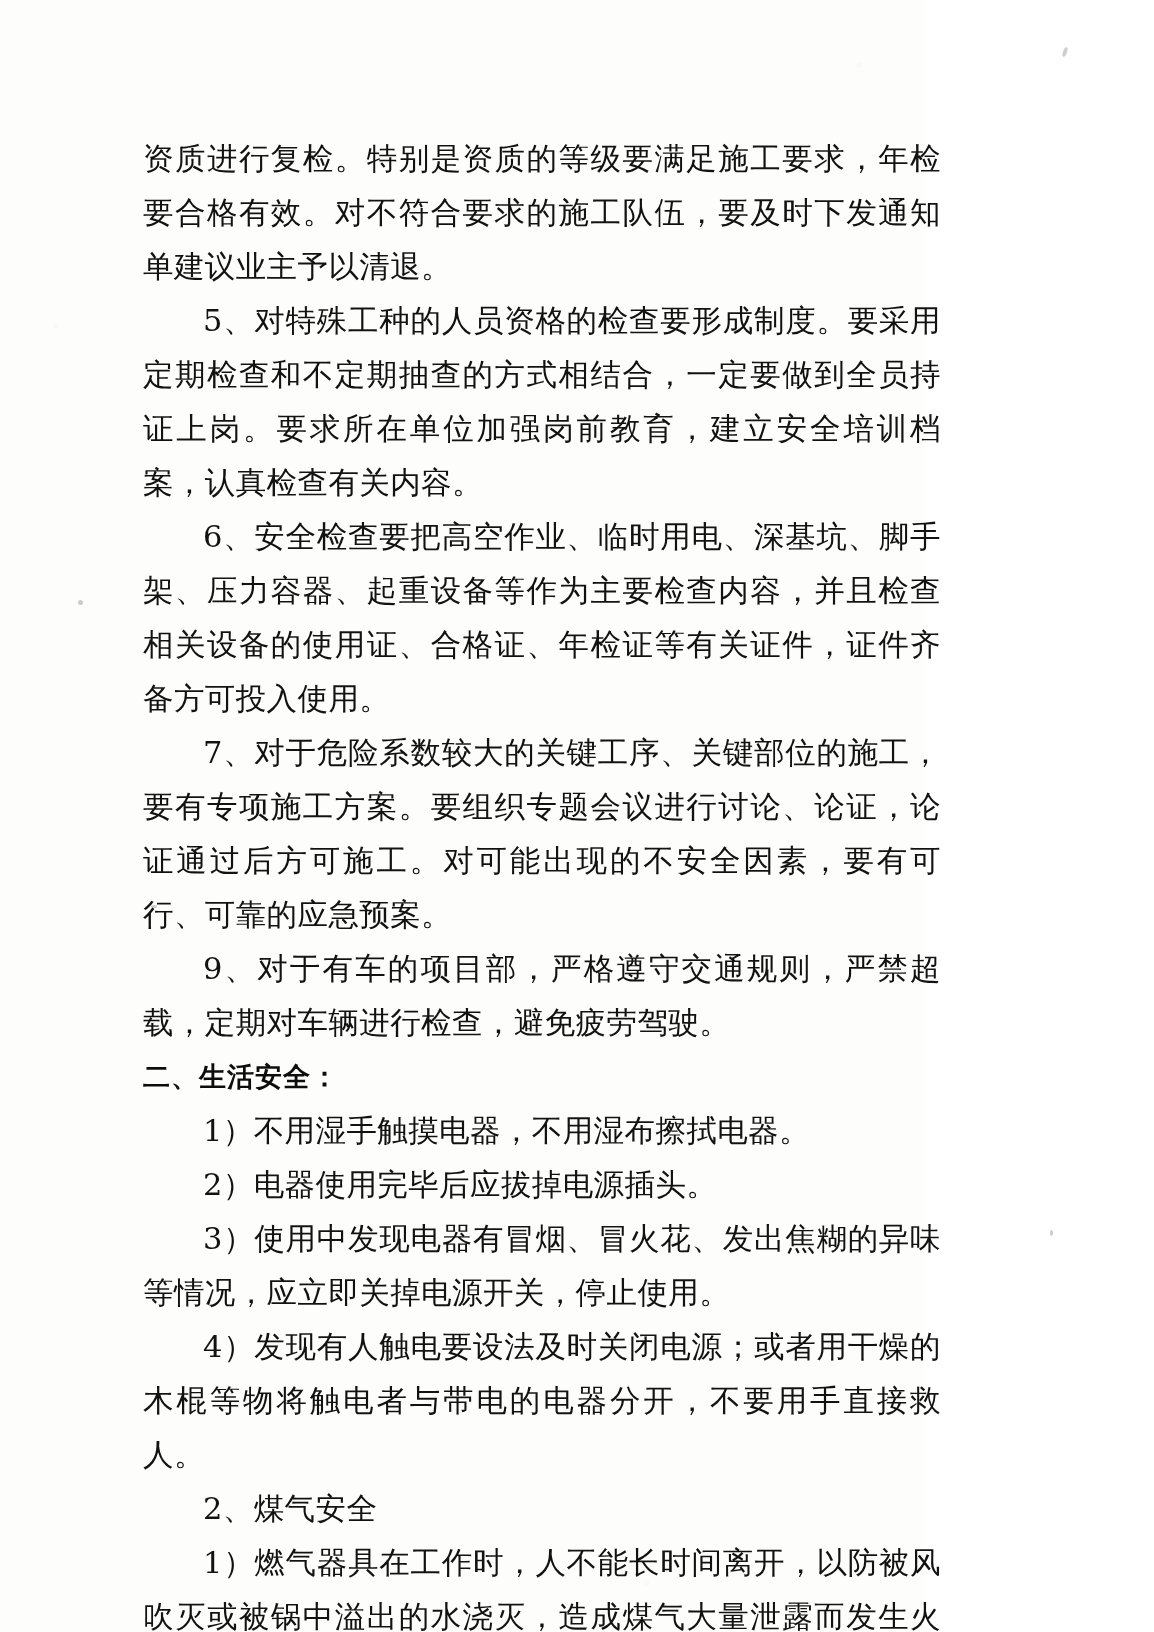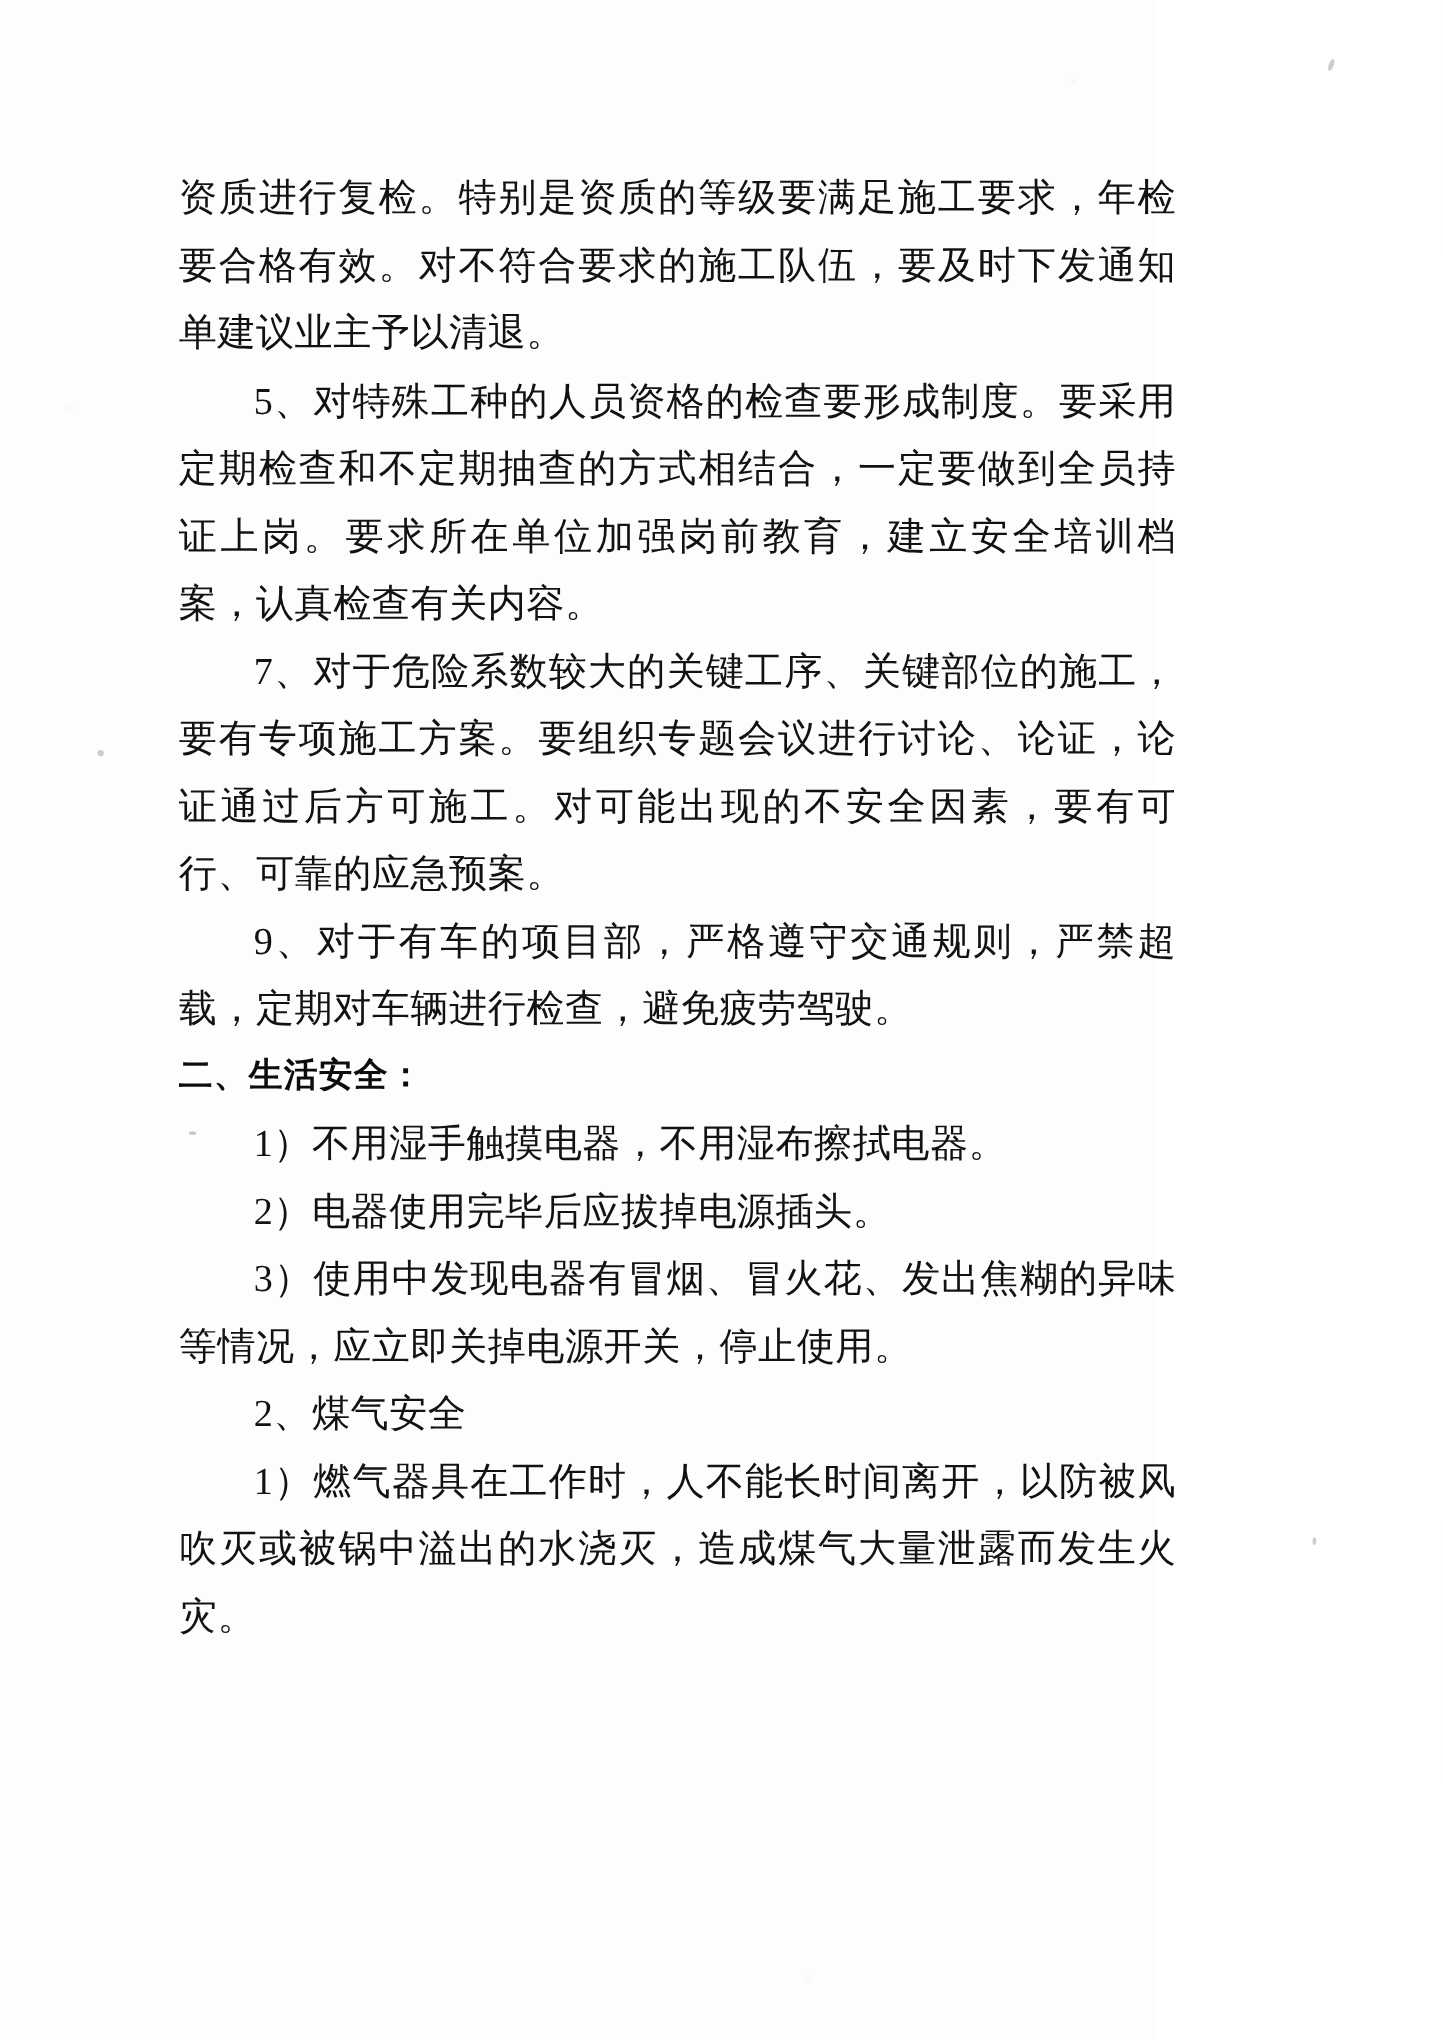--- a/index.html
+++ b/index.html
@@ -43,21 +43,20 @@
     line-height: 54px;
     letter-spacing: 0.4px;
     text-align: justify;
     text-justify: inter-ideograph;
     margin: 0 0 0 0;
     color: #121212;
     white-space: pre-wrap;
   }
   .indent {
     text-indent: 60px;
-    font-family: Liberation Serif, serif;
   }
   .heading {
     font-size: 27px;
     line-height: 54px;
     font-weight: bold;
     letter-spacing: 1px;
     margin: 0;
     color: #0d0d0d;
   }
   .mark-dot {
@@ -79,33 +78,35 @@
   <div class="mark-dot m2"></div>
   <div class="mark-dot m3"></div>
   <div class="mark-dot m4"></div>
 
   <div class="content">
 
     <p class="para">资质进行复检。特别是资质的等级要满足施工要求，年检要合格有效。对不符合要求的施工队伍，要及时下发通知单建议业主予以清退。</p>
 
     <p class="para indent">5、对特殊工种的人员资格的检查要形成制度。要采用定期检查和不定期抽查的方式相结合，一定要做到全员持证上岗。要求所在单位加强岗前教育，建立安全培训档案，认真检查有关内容。</p>
 
+    <p class="para indent">6、安全检查要把高空作业、临时用电、深基坑、脚手架、压力容器、起重设备等作为主要检查内容，并且检查相关设备的使用证、合格证、年检证等有关证件，证件齐备方可投入使用。</p>
 
     <p class="para indent">7、对于危险系数较大的关键工序、关键部位的施工，要有专项施工方案。要组织专题会议进行讨论、论证，论证通过后方可施工。对可能出现的不安全因素，要有可行、可靠的应急预案。</p>
 
     <p class="para indent">9、对于有车的项目部，严格遵守交通规则，严禁超载，定期对车辆进行检查，避免疲劳驾驶。</p>
 
     <h2 class="heading">二、生活安全：</h2>
 
 
     <p class="para indent">1）不用湿手触摸电器，不用湿布擦拭电器。</p>
 
     <p class="para indent">2）电器使用完毕后应拔掉电源插头。</p>
 
     <p class="para indent">3）使用中发现电器有冒烟、冒火花、发出焦糊的异味等情况，应立即关掉电源开关，停止使用。</p>
 
+    <p class="para indent">4）发现有人触电要设法及时关闭电源；或者用干燥的木棍等物将触电者与带电的电器分开，不要用手直接救人。</p>
 
     <p class="para indent">2、煤气安全</p>
 
     <p class="para indent">1）燃气器具在工作时，人不能长时间离开，以防被风吹灭或被锅中溢出的水浇灭，造成煤气大量泄露而发生火灾。</p>
 
   </div>
 </div>
 
 </body></html>

